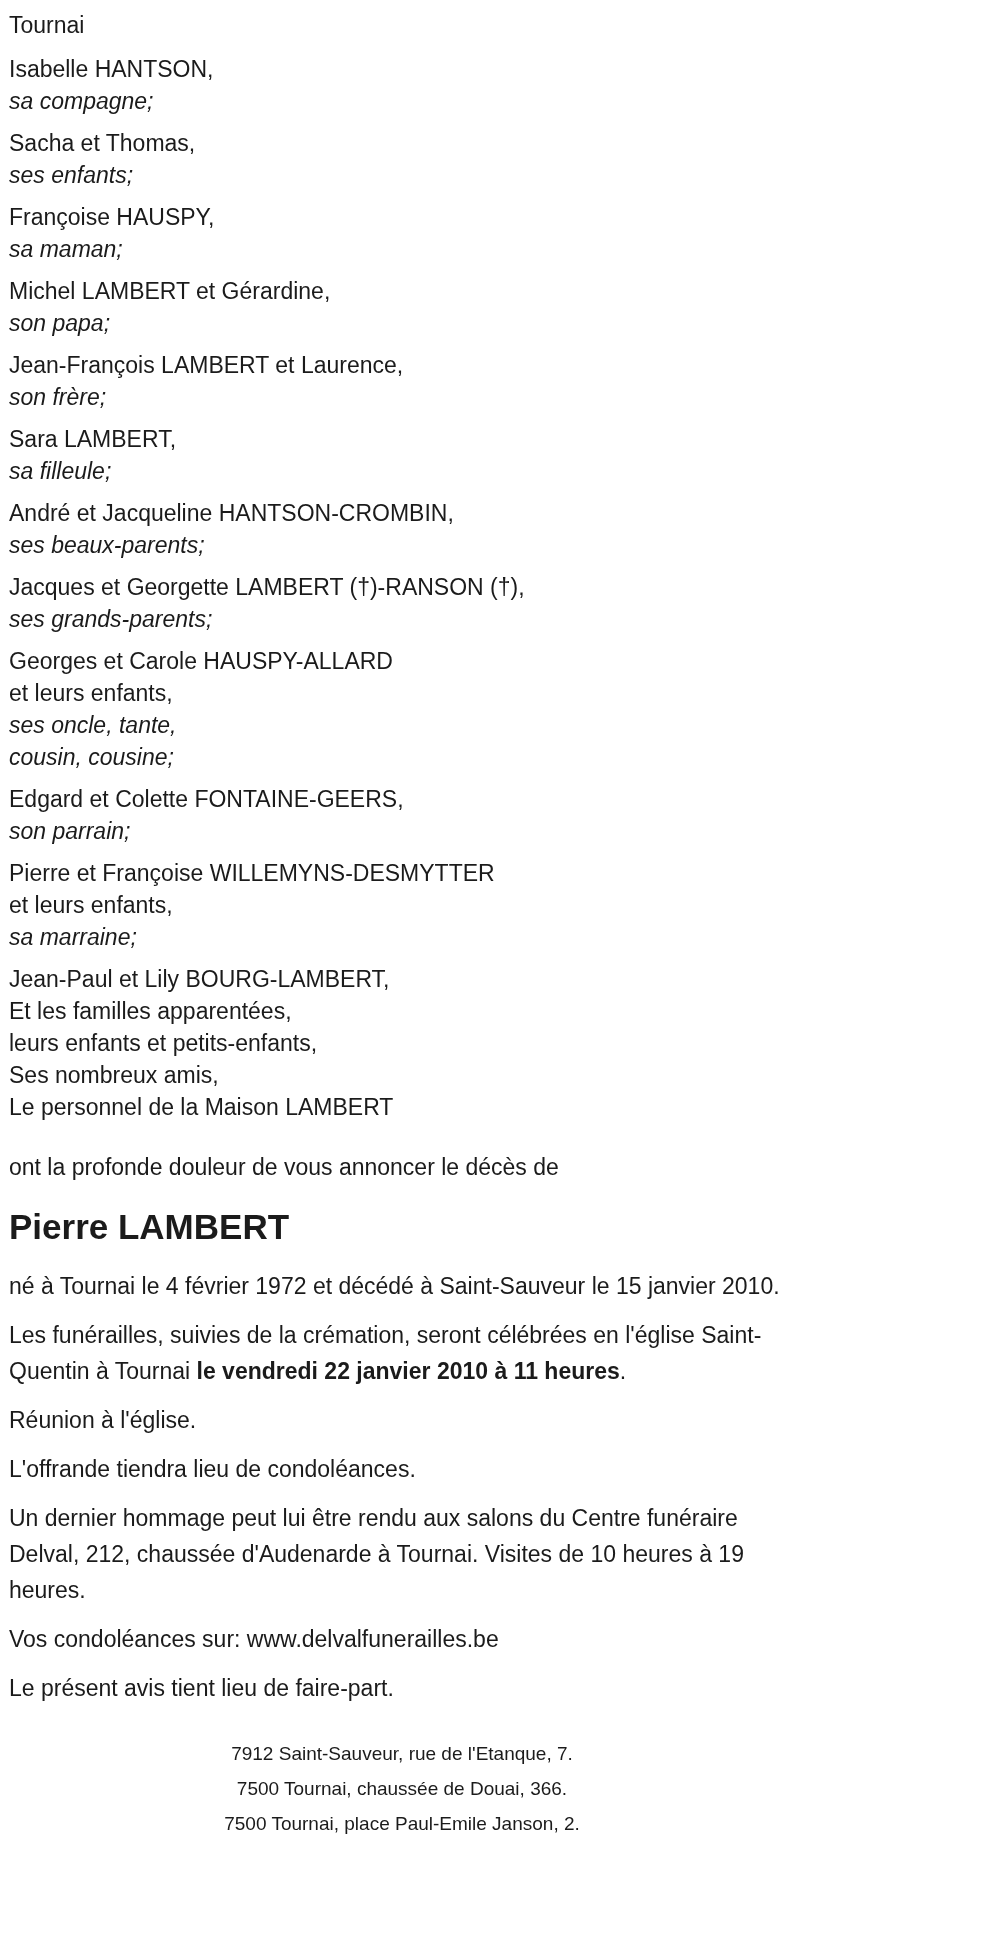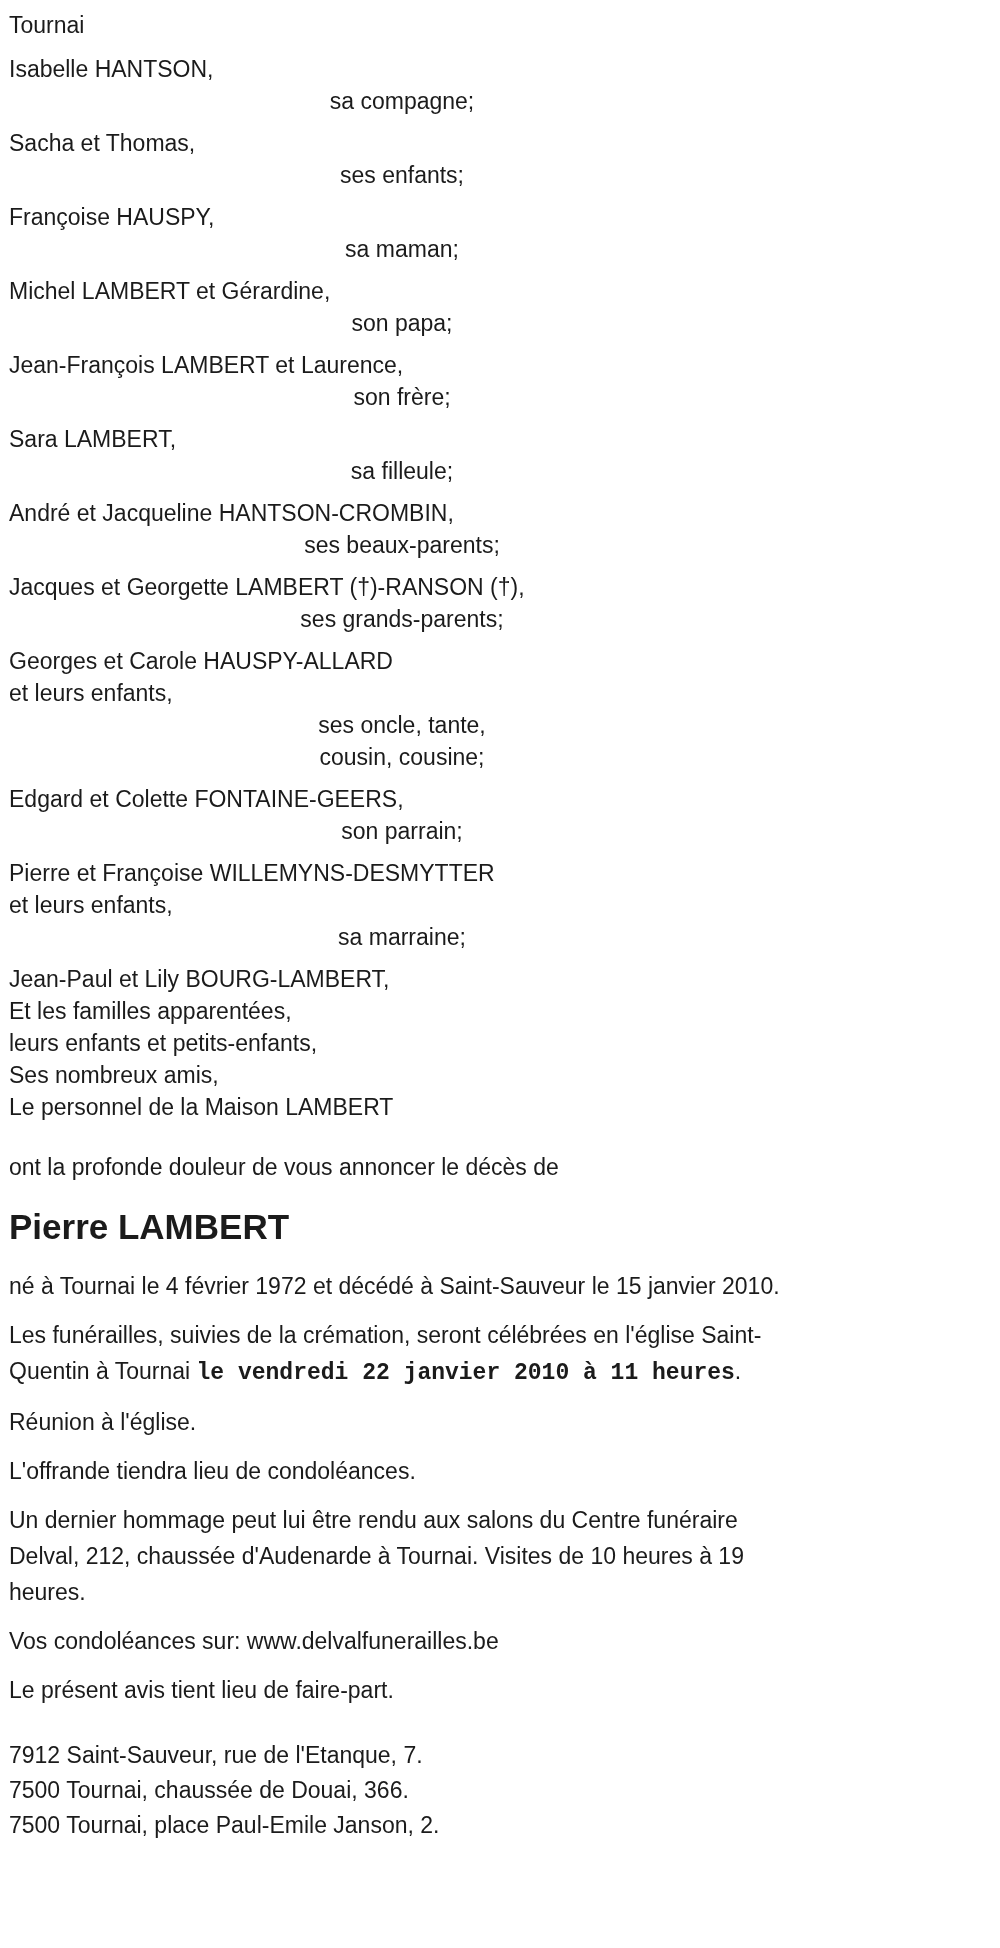--- a/index.html
+++ b/index.html
@@ -26,45 +26,47 @@
   .family-list { width: 100%; }
   .entry { margin-bottom: 10px; }
   .name-line {
     font-size: 23px;
     line-height: 32px;
     text-align: left;
   }
   .relation-line {
     font-size: 23px;
     line-height: 32px;
-    text-align: center;
+    text-align: left;
+    font-style: italic;
   }
   .intro {
     margin: 28px 0 0 0;
     font-size: 23px;
     line-height: 33px;
   }
   h1.deceased {
     margin: 20px 0 0 0;
     font-size: 35px;
     line-height: 46px;
     font-weight: 700;
   }
   .details { margin-top: 18px; }
   .details p {
     margin: 0 0 13px 0;
     font-size: 23px;
     line-height: 36px;
   }
-  .details .bold { font-weight: 700; font-family: Liberation Mono, monospace; }
+  .details .bold { font-weight: 700; }
   .details .url { color: #1b1b1b; text-decoration: none; text-align: center; }
   .addresses { margin-top: 30px; }
   .address-line {
-    font-size: 23px;
+    font-size: 19px;
     line-height: 35px;
+    text-align: center;
   }
 </style>
 </head>
 <body>
 
 <div class="page">
 
   <div class="city">Tournai</div>
 
   <div class="family-list" id="family-list">

